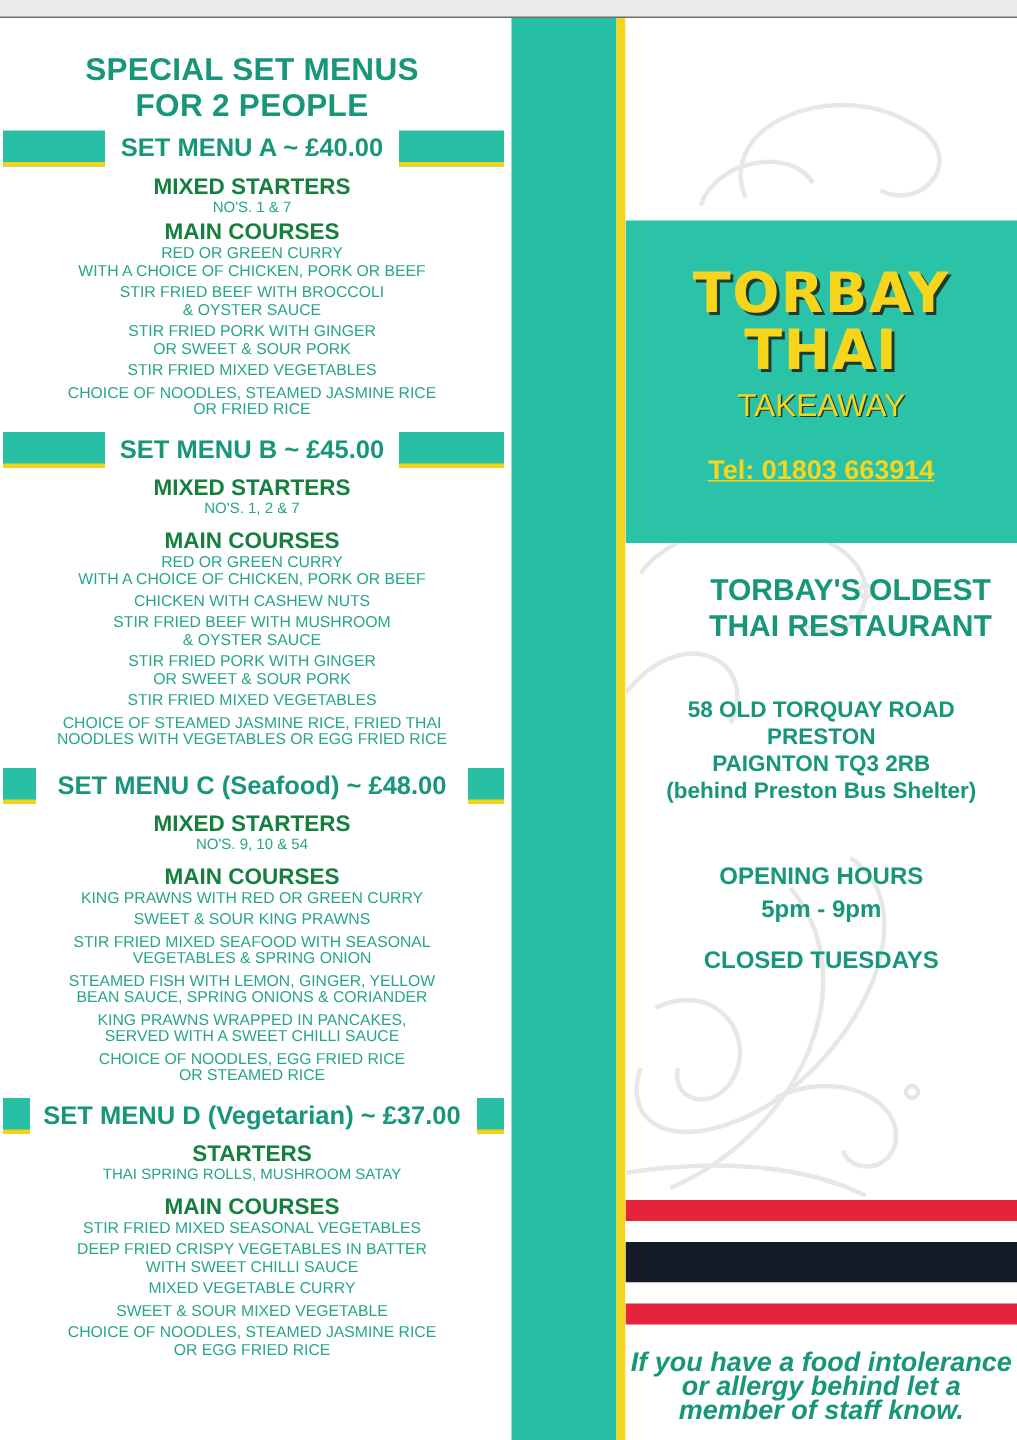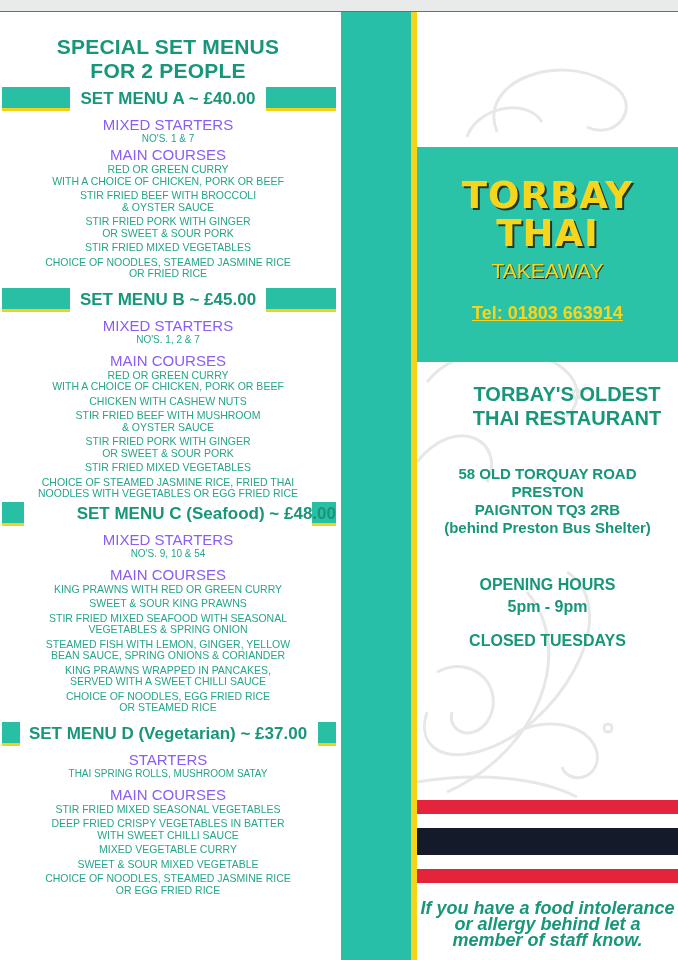--- a/index.html
+++ b/index.html
@@ -7,21 +7,21 @@
   body { position: relative; font-family: "Liberation Sans", sans-serif; color: #1a9a7e; }
 
   .top-edge { position: absolute; left: 0; top: 0; width: 678px; height: 12px; background: #e9ebea; border-bottom: 1px solid #6e6e6e; }
 
   
   .left { position: absolute; left: 0; top: 12px; width: 336px; height: 948px; background: #fff; text-align: center; }
   .title { font-weight: bold; font-size: 21px; line-height: 24px; color: #17967a; margin-top: 23px; letter-spacing: 0.2px; }
   .menu-header { position: relative; height: 24px; margin-top: 6px; }
   .bar { position: absolute; top: 0; height: 24px; background: #29bfa5; border-bottom: 3px solid #f3d21a; }
   .menu-header .label { position: absolute; top: 1px; left: 0; right: 0; font-weight: bold; font-size: 17px; line-height: 22px; color: #17967a; white-space: nowrap; }
-  .section-title { font-weight: normal; font-size: 15px; line-height: 16px; color: #8b5cf6; }
+  .section-title { font-weight: bold; font-size: 15px; line-height: 16px; color: #15803d; }
   .sub { font-size: 10px; line-height: 11px; color: #27a58a; }
   .item { font-size: 10.5px; line-height: 11.5px; color: #27a58a; margin-top: 3px; }
   .item span { display: block; }
 
   
   .strip { position: absolute; left: 341px; top: 12px; width: 70px; height: 948px; background: #27c0a6; }
   .strip-yellow { position: absolute; left: 411px; top: 12px; width: 6px; height: 948px; background: #f6d41a; }
 
   
   .right { position: absolute; left: 417px; top: 12px; width: 261px; height: 948px; background: #fff; overflow: hidden; text-align: center; }
@@ -110,21 +110,21 @@
     <div class="item">
         <span>STIR FRIED MIXED VEGETABLES</span>
       </div>
     <div class="item">
         <span>CHOICE OF STEAMED JASMINE RICE, FRIED THAI</span>
         <span>NOODLES WITH VEGETABLES OR EGG FRIED RICE</span>
       </div>
   </div>
 
   <div>
-    <div class="menu-header" style="margin-top:2px;text-align:right;">
+    <div class="menu-header" style="margin-top:12px;">
       <div class="bar" style="left:2px;width:22px;"></div>
       <div class="bar" style="right:0;width:24px;"></div>
       <div class="label">SET MENU C (Seafood) ~ £48.00</div>
     </div>
     <div class="section-title" style="margin-top:6px;">MIXED STARTERS</div>
     <div class="sub">NO'S. 9, 10 &amp; 54</div>
     <div class="section-title" style="margin-top:8px;">MAIN COURSES</div>
     <div class="item" style="margin-top:1px;">
         <span>KING PRAWNS WITH RED OR GREEN CURRY</span>
       </div>

